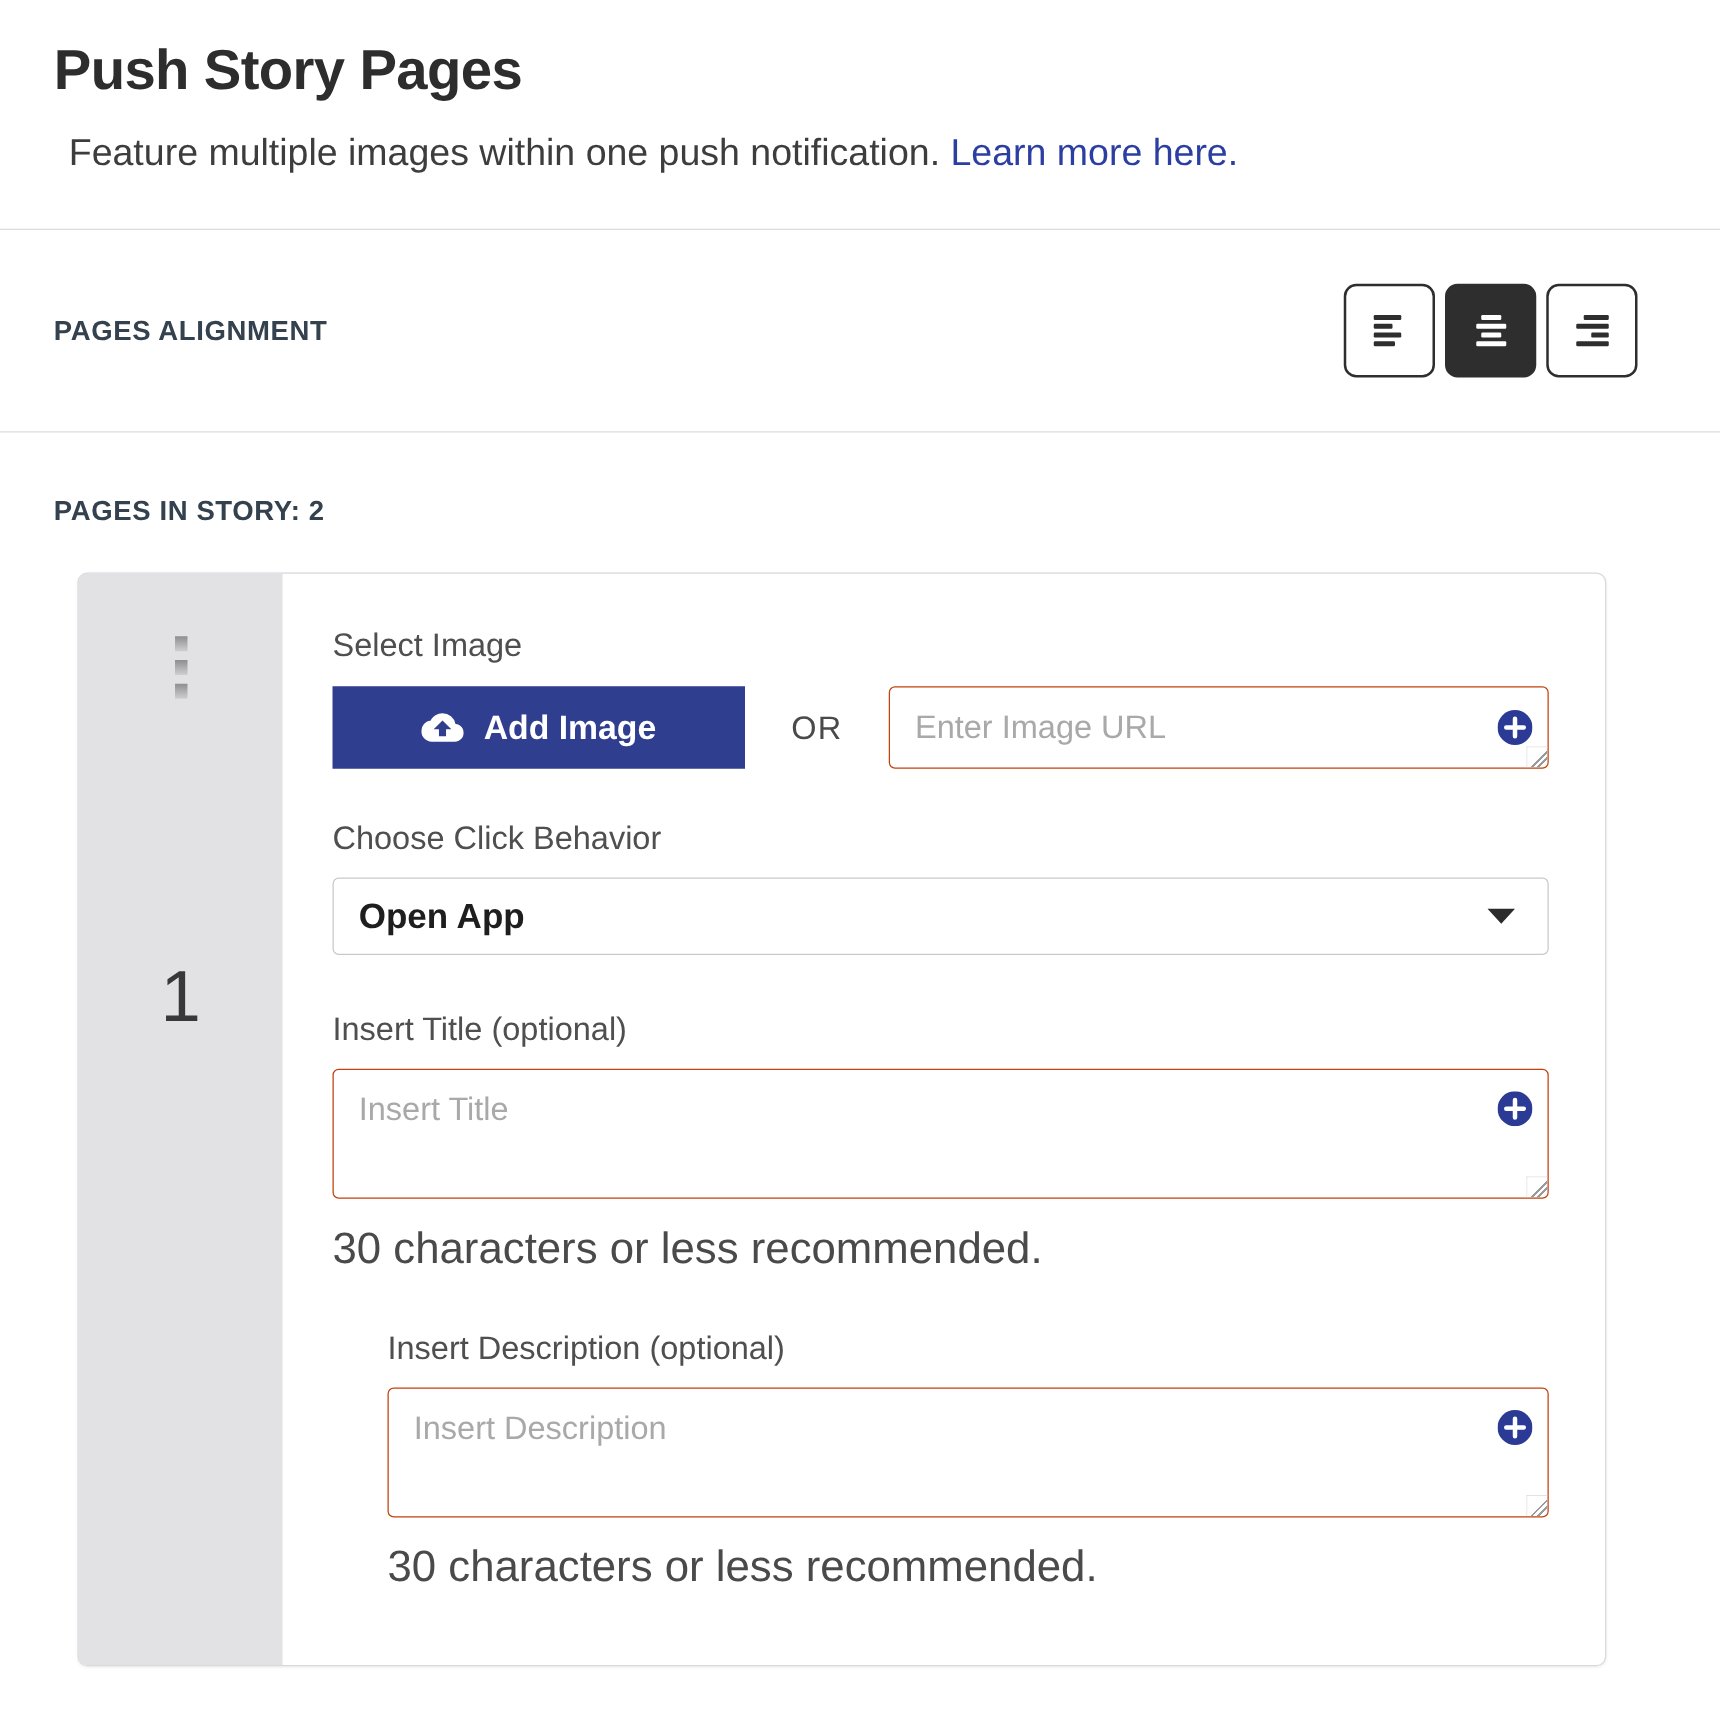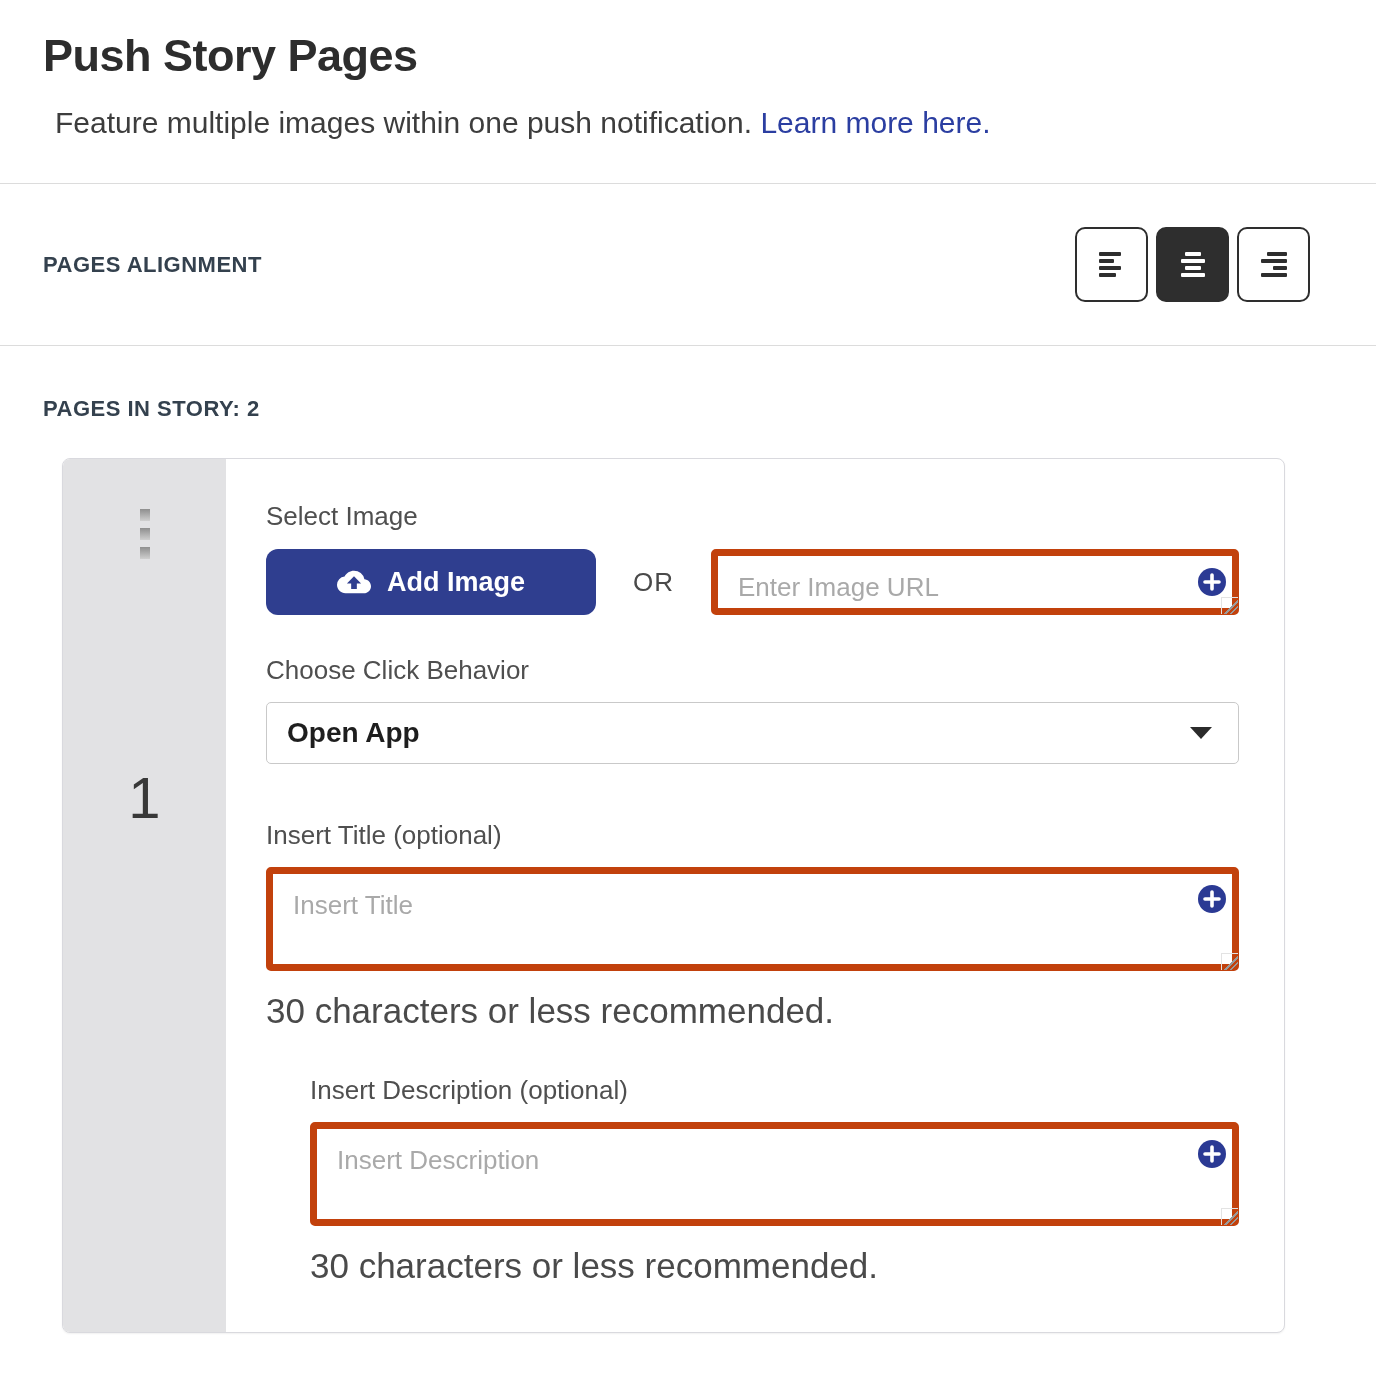--- a/index.html
+++ b/index.html
@@ -68,36 +68,36 @@
   }
   .page-number { margin-top: 205px; font-size: 58px; font-weight: 500; color: #383838; }
 
   .card-main { flex: 1; padding: 42px 45px 0 40px; }
 
   .field-label { font-size: 26px; font-weight: 300; color: #4f4f4f; }
 
   .image-row { display: flex; align-items: center; margin-top: 17px; }
   .add-image-btn {
     width: 330px; height: 66px; flex-shrink: 0;
-    background: #2f3e8f; border: none; border-radius: 12px;
+    background: #2f3e8f; border: none; border-radius: 0;
     color: #ffffff; font-size: 27px; font-weight: 600;
     font-family: "Liberation Sans", sans-serif;
     display: flex; align-items: center; justify-content: center; gap: 16px;
     cursor: pointer;
   }
   .or-label {
     width: 115px; text-align: center;
     font-size: 26px; font-weight: 300; color: #4a4a4a; letter-spacing: 1px;
   }
 
   .ta-wrap { position: relative; flex: 1; }
   .ta-wrap.block { margin-top: 16px; }
   textarea.field {
     width: 100%; display: block;
-    border: 7px solid #c2410c; border-radius: 5px;
+    border: 1px solid #c2410c; border-radius: 5px;
     font-family: "Liberation Sans", sans-serif;
     font-size: 26px; font-weight: 300; color: #701a75;
     padding: 16px 60px 10px 20px;
     resize: none; outline: none; background: #ffffff;
   }
   textarea.field::placeholder { color: #a9a9a9; }
   .ta-url { height: 66px; padding-top: 14px; }
   .ta-big { height: 104px; }
 
   .plus-icon { position: absolute; right: 13px; width: 28px; height: 28px; cursor: pointer; }
@@ -121,21 +121,21 @@
     display: flex; align-items: center; justify-content: space-between;
     padding: 0 26px 0 20px; cursor: pointer;
   }
   .select-value { font-size: 28px; font-weight: 700; color: #1e1e1e; }
   .select-caret {
     width: 0; height: 0;
     border-left: 11px solid transparent; border-right: 11px solid transparent;
     border-top: 12px solid #2b2b2b;
   }
 
-  .title-block { margin-top: 56px; }
+  .title-block { margin-top: 44px; }
   .desc-block { margin-top: 44px; margin-left: 44px; }
   .hint { margin-top: 20px; font-size: 35px; font-weight: 300; color: #4a4a4a; }
 </style>
 </head>
 <body>
 
 <header class="page-header">
   <h1 class="page-title">Push Story Pages</h1>
   <p class="page-subtitle"><span>Feature multiple images within one push notification.</span>
     <a class="learn-link">Learn more here.</a></p>

